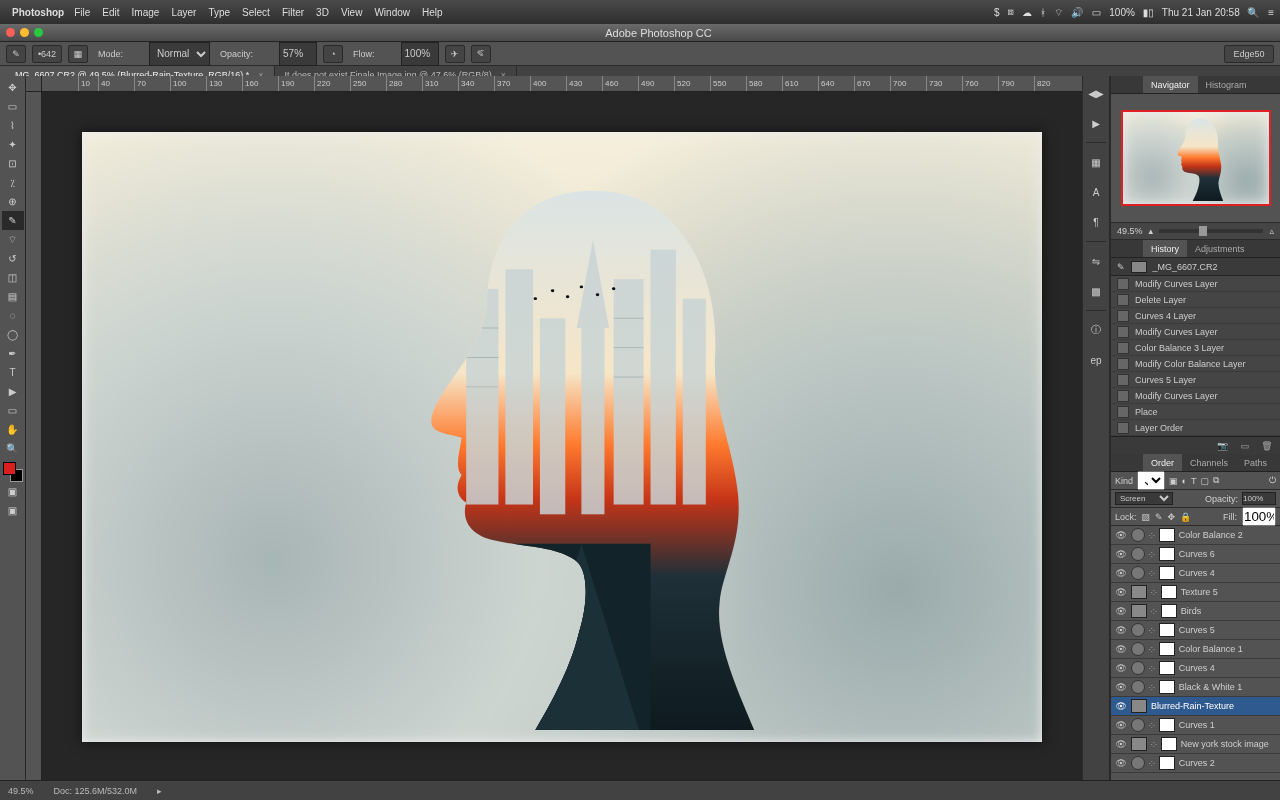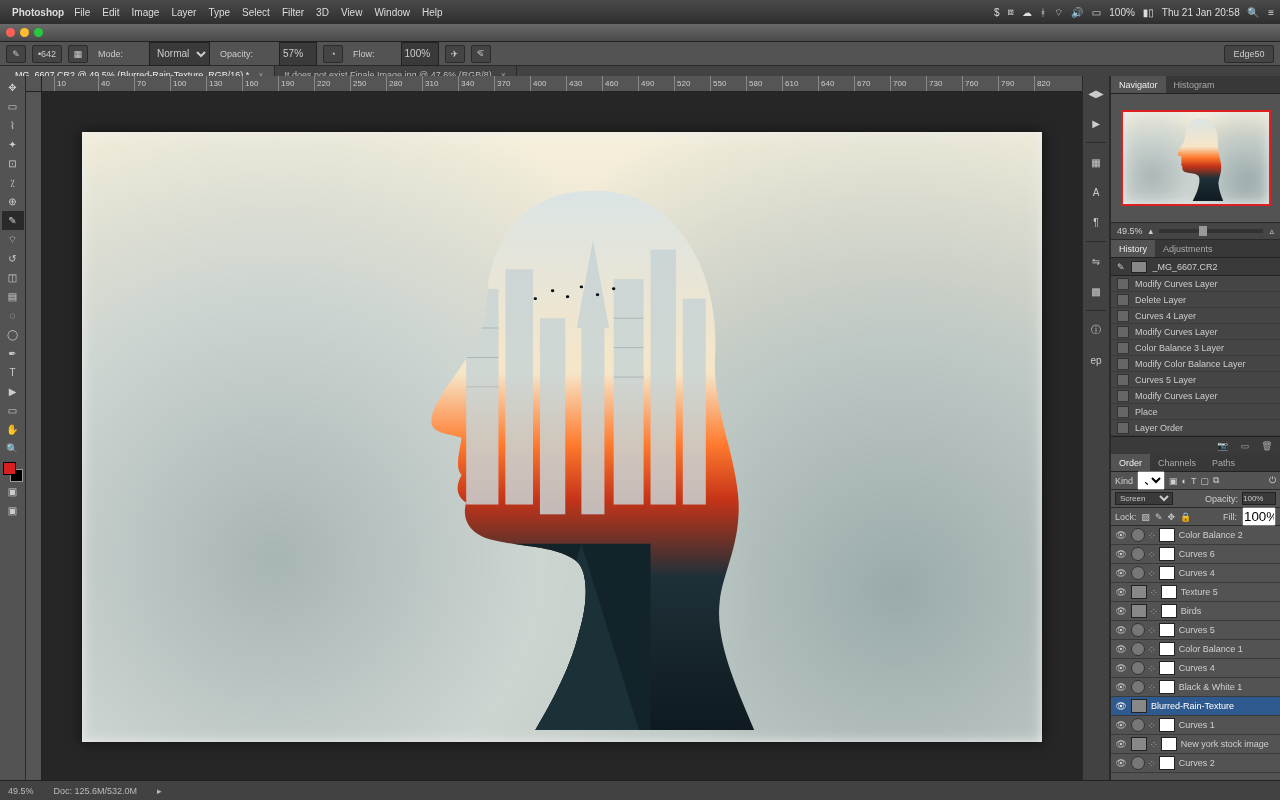--- a/index.html
+++ b/index.html
@@ -62,21 +62,21 @@
   filter:blur(6px); }
 .silhouette { position:absolute; left:28%; top:8%; width:48%; height:90%; }
 .silhouette svg { width:100%; height:100%; }
 
 
 .vstrip { width:28px; background:#424242; border-left:1px solid #2a2a2a; border-right:1px solid #2a2a2a; display:flex; flex-direction:column; align-items:center; gap:8px; padding-top:6px; }
 .vstrip .vs-icon { width:22px; height:22px; display:flex; align-items:center; justify-content:center; color:#ccc; cursor:pointer; }
 
 
 .panels { width:170px; background:#535353; display:flex; flex-direction:column; border-left:1px solid #2a2a2a; font-size:9px; }
-.panel-tabs { height:18px; background:#383838; display:flex; align-items:flex-start; border-bottom:1px solid #222; }
+.panel-tabs { height:18px; background:#383838; display:flex; align-items:flex-start; border-bottom:1px solid #222;padding-left:32px; }
 .panel-tab { padding:0 8px; height:100%; display:flex; align-items:center; cursor:pointer; color:#aaa; }
 .panel-tab.active { background:#535353; color:#eee; }
 
 
 .navigator-body { height:128px; padding:6px; display:flex; align-items:center; justify-content:center; }
 .nav-thumb { width:150px; height:96px; border:2px solid #e02020; background:#eee; position:relative; overflow:hidden; }
 .nav-slider { height:18px; background:#454545; display:flex; align-items:center; padding:0 6px; gap:6px; border-top:1px solid #2a2a2a; border-bottom:1px solid #2a2a2a; }
 .nav-slider .track { flex:1; height:4px; background:#333; position:relative; }
 .nav-slider .thumb { position:absolute; top:-3px; left:38%; width:8px; height:10px; background:#999; }
 
@@ -130,20 +130,21 @@
     <span>≡</span>
   </div>
 </div>
 
 <div class="window-title">
   <div class="traffic">
     <div class="tr-red"></div>
     <div class="tr-yel"></div>
     <div class="tr-grn"></div>
   </div>
+  <div class="title">Adobe Photoshop CC</div>
 </div>
 
 <div class="options-bar">
   <div class="icon-btn">✎</div>
   <div class="icon-btn" style="width:30px;">• <span>642</span></div>
   <div class="icon-btn">▦</div>
   <span class="label">Mode:</span>
   <select><option>Normal</option></select>
   <span class="label">Opacity:</span>
   <input style="width: 38px;" value="57%">
@@ -195,21 +196,21 @@
         <div class="bg"></div>
         <div class="fg"></div>
       </div>
       <div class="tool">▣</div>
       <div class="tool">▣</div>
     </div>
 
   <div class="canvas-zone">
     <div class="ruler-corner"></div>
     <div class="ruler-h" id="ruler-h">
-        <div class="tick" style="left: 12px;">10</div>
+        <div class="tick" style="left: 36px;">10</div>
         <div class="tick" style="left: 56px;">40</div>
         <div class="tick" style="left: 92px;">70</div>
         <div class="tick" style="left: 128px;">100</div>
         <div class="tick" style="left: 164px;">130</div>
         <div class="tick" style="left: 200px;">160</div>
         <div class="tick" style="left: 236px;">190</div>
         <div class="tick" style="left: 272px;">220</div>
         <div class="tick" style="left: 308px;">250</div>
         <div class="tick" style="left: 344px;">280</div>
         <div class="tick" style="left: 380px;">310</div>

